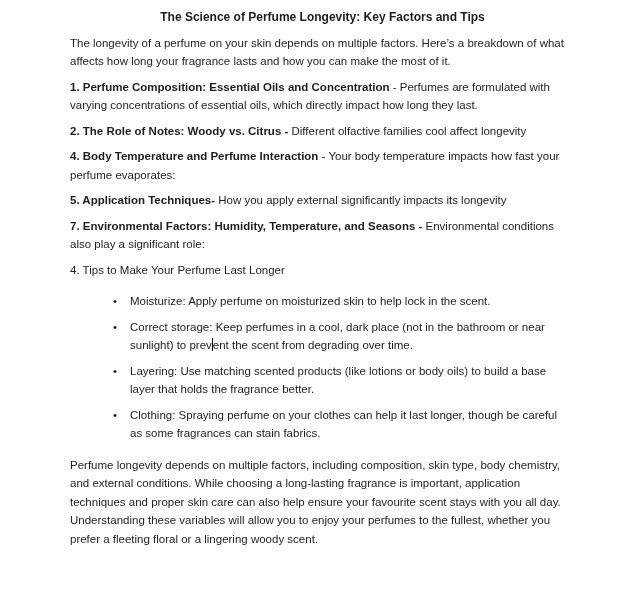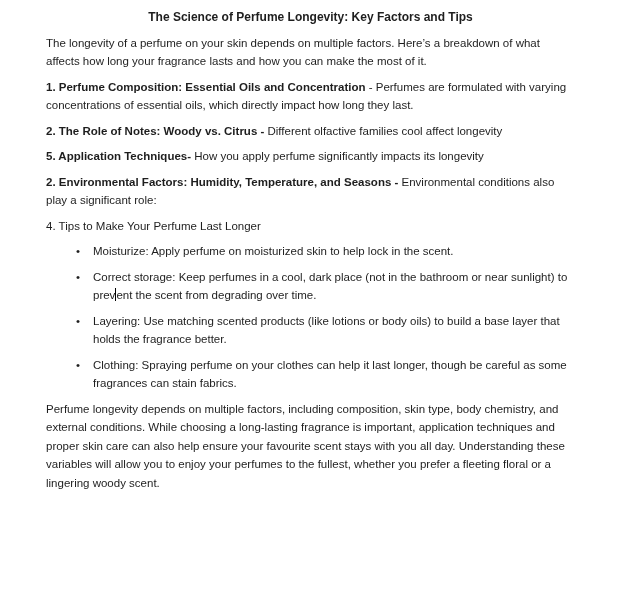--- a/index.html
+++ b/index.html
@@ -7,35 +7,35 @@
   body {
     font-family: "Liberation Sans", sans-serif;
     background: #ffffff;
     overflow: hidden;
   }
   .page {
     width: 625px;
     height: 600px;
     background: #ffffff;
     color: #1e1e1e;
-    padding: 8px 50px 0 46px;
+    padding: 8px 50px 0 70px;
     font-size: 11.5px;
     line-height: 18.5px;
   }
   .doc-title {
     font-size: 12px;
     font-weight: bold;
     text-align: center;
     margin-bottom: 7px;
     line-height: 18.5px;
   }
   .para { margin-bottom: 7px; }
   .bold { font-weight: normal; }
   .lead { font-weight: bold; }
-  ul.tips-list { list-style: none; margin: 0; padding: 0; }
+  ul.tips-list { list-style: none; margin: 13px; padding: 0; }
   ul.tips-list li {
     position: relative;
     padding-left: 47px;
     margin-bottom: 7px;
   }
   ul.tips-list li::before {
     content: "\2022";
     position: absolute;
     left: 30px;
     top: 0;
@@ -55,24 +55,25 @@
 
   <div class="doc-title">The Science of Perfume Longevity: Key Factors and Tips</div>
 
   <p class="para bold">The longevity of a perfume on your skin depends on multiple factors. Here’s a breakdown of what affects how long your fragrance lasts and how you can make the most of it.</p>
 
   <p class="para"><span class="lead">1. Perfume Composition: Essential Oils and Concentration</span><span> - Perfumes are formulated with varying concentrations of essential oils, which directly impact how long they last.</span></p>
 
   <p class="para"><span class="lead">2. The Role of Notes: Woody vs. Citrus -</span><span> Different olfactive families cool affect longevity</span></p>
 
 
+  <p class="para"><span class="lead">4. Body Temperature and Perfume Interaction</span><span> - Your body temperature impacts how fast your perfume evaporates:</span></p>
 
-  <p class="para"><span class="lead">5. Application Techniques-</span><span> How you apply perfume significantly impacts its longevity</span></p>
+  <p class="para"><span class="lead">5. Application Techniques-</span><span> How you apply external significantly impacts its longevity</span></p>
 
-  <p class="para"><span class="lead">2. Environmental Factors: Humidity, Temperature, and Seasons -</span><span> Environmental conditions also play a significant role:</span></p>
+  <p class="para"><span class="lead">7. Environmental Factors: Humidity, Temperature, and Seasons -</span><span> Environmental conditions also play a significant role:</span></p>
 
   <p class="para bold">4. Tips to Make Your Perfume Last Longer</p>
 
   <ul class="tips-list">
     <li><span>Moisturize: Apply perfume on moisturized skin to help lock in the scent.</span></li>
     <li><span>Correct storage: Keep perfumes in a cool, dark place (not in the bathroom or near sunlight) to prev</span><span class="caret"></span><span>ent the scent from degrading over time.</span></li>
     <li><span>Layering: Use matching scented products (like lotions or body oils) to build a base layer that holds the fragrance better.</span></li>
     <li><span>Clothing: Spraying perfume on your clothes can help it last longer, though be careful as some fragrances can stain fabrics.</span></li>
   </ul>
 

